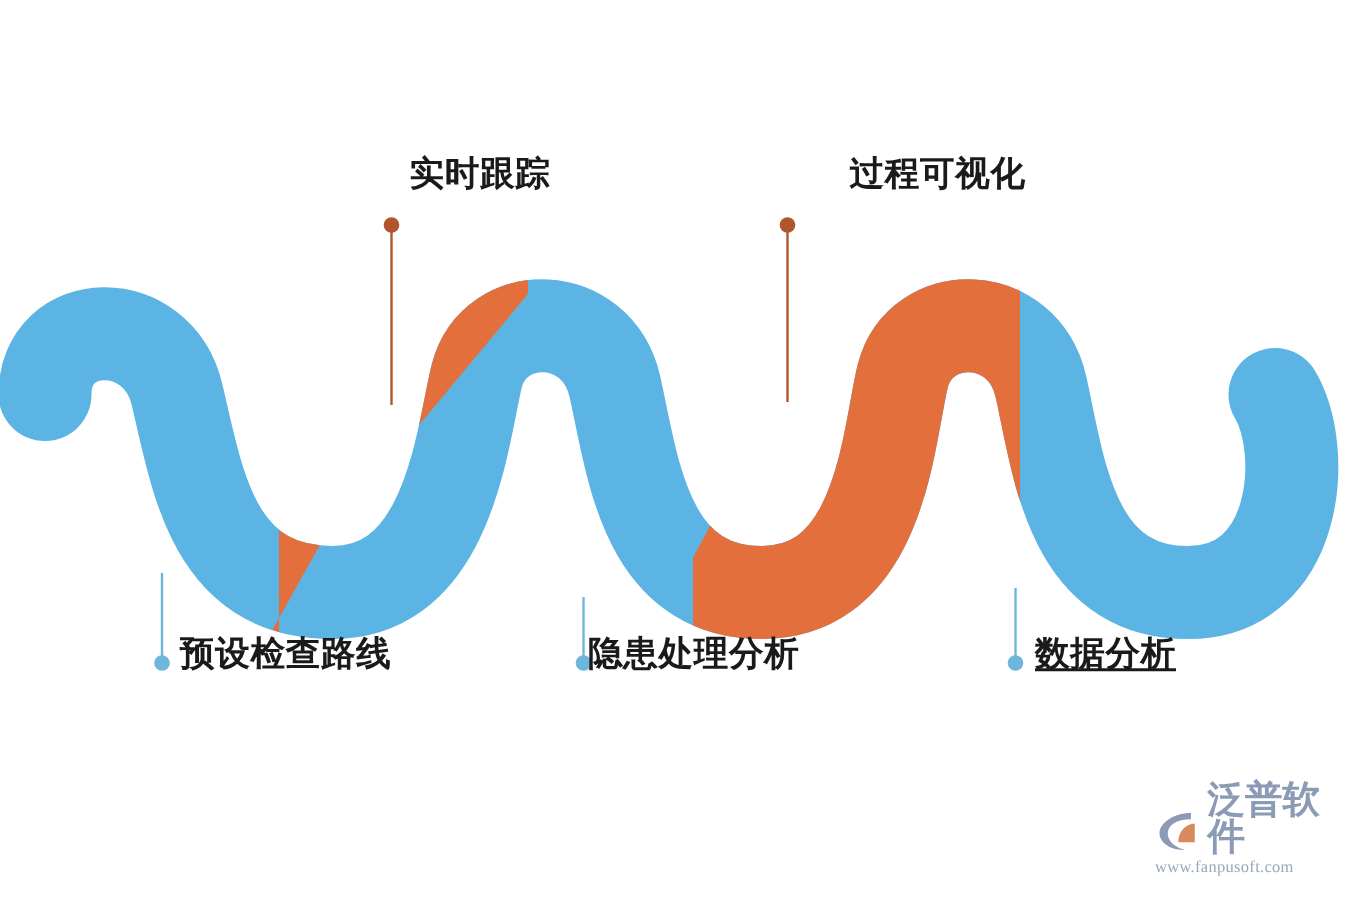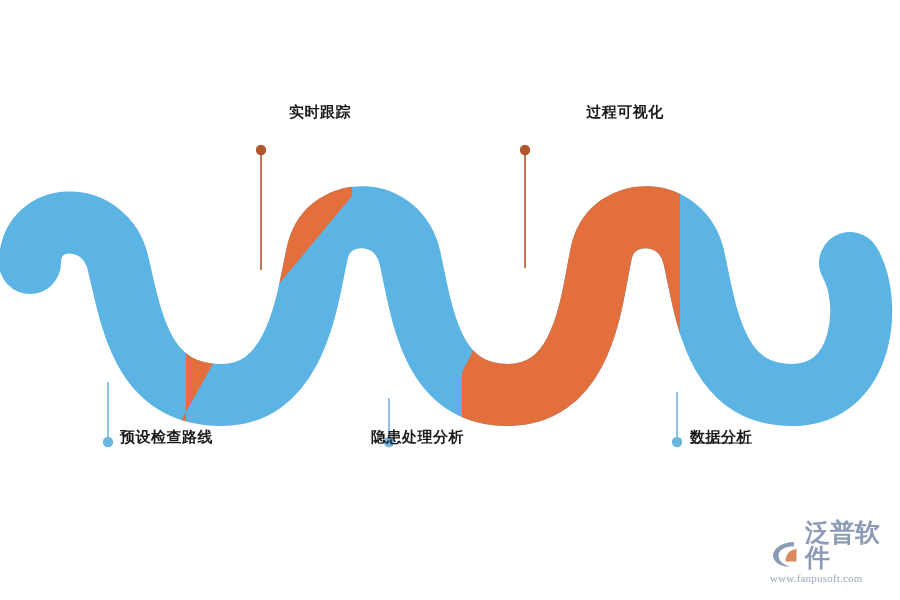--- a/index.html
+++ b/index.html
@@ -23,21 +23,21 @@
     position: absolute;
     left: 0;
     top: 0;
     width: 900px;
     height: 600px;
   }
   .label {
     position: absolute;
     color: #1a1a1a;
     font-weight: bold;
-    font-size: 15px;
+    font-size: 23px;
     line-height: 1;
     white-space: nowrap;
     letter-spacing: 0.5px;
   }
   .label-top {
     transform: translateX(-50%);
   }
   .label-bottom {
     transform: translateY(-50%);
   }
@@ -158,21 +158,21 @@
 
     <circle cx="108" cy="442" r="5.2" fill="#6FB6DD"></circle>
     <circle cx="389" cy="442" r="5.2" fill="#6FB6DD"></circle>
     <circle cx="677" cy="442" r="5.2" fill="#6FB6DD"></circle>
   </svg>
 
   <div class="label label-top" style="left:320px; top:104px;">实时跟踪</div>
   <div class="label label-bottom" style="left:120px; top:436px;">预设检查路线</div>
 
   <div class="label label-top" style="left:625px; top:104px;">过程可视化</div>
-  <div class="label label-bottom" style="left:371px; top:436px;">隐患处理分析</div>
+  <div class="label label-bottom" style="left:392px; top:436px;">隐患处理分析</div>
   <div class="label label-bottom" style="left:690px; top:436px;text-decoration:underline;">数据分析</div>
 
   <div id="watermark">
     <div class="wm-row">
       <div class="wm-mark">
         <svg viewBox="0 0 32 32" width="32" height="32">
           <path d="M24 4 C12 4, 3 11, 3 17.5 C3 24, 11 29, 20 28.6
                    C13 26.6, 8.5 22.6, 8.5 17.6 C8.5 12.2, 14.5 8.2, 24 8.2 Z" fill="#8C9BB5"></path>
           <path d="M15.5 23.5 C15.5 16.5, 20 11.5, 26.5 11 L26.5 23.5 Z" fill="#D98A5C"></path>
         </svg>

